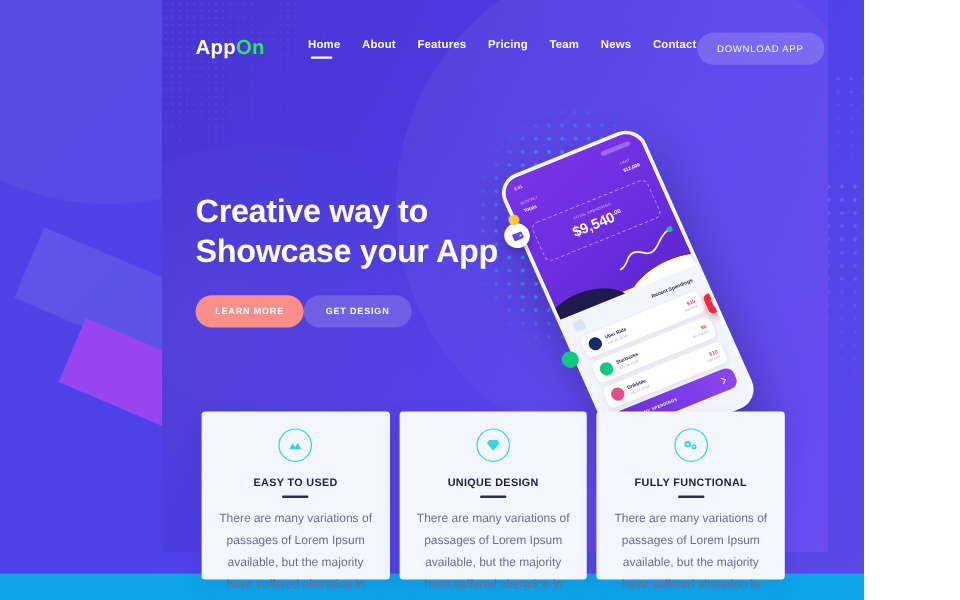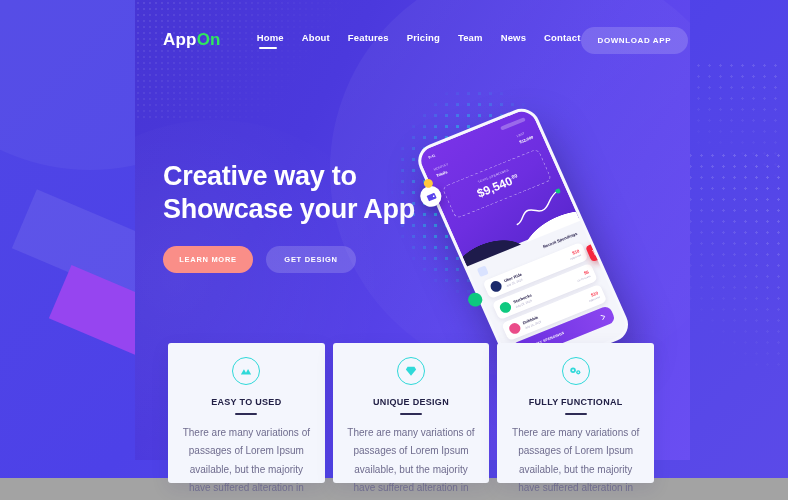--- a/index.html
+++ b/index.html
@@ -4,21 +4,21 @@
 <style>
   * { margin:0; padding:0; box-sizing:border-box; }
   html,body { width:800px; height:500px; overflow:hidden; }
   body {
     font-family:"Liberation Sans", sans-serif;
     background:#ffffff;
     position:relative;
   }
 
   
-  #page { position:absolute; inset:0; width:788px; height:500px; overflow:hidden; background:#a3a3a3; }
+  #page { position:absolute; inset:0; width:720px; height:500px; overflow:hidden; background:#0ea5e9; }
 
   .outer-bg {
     position:absolute; left:0; top:0; width:800px; height:478px;
     background:linear-gradient(135deg,#4f46e5 0%,#4d41e8 45%,#5b4ae8 100%);
     overflow:hidden;
   }
   .outer-bg .circle-tl {
     position:absolute; left:-120px; top:-250px; width:420px; height:420px;
     border-radius:50%; background:rgba(255,255,255,0.045);
   }
@@ -93,35 +93,35 @@
     position:relative; padding-bottom:6px; cursor:pointer; white-space:nowrap;
     text-decoration:none;
   }
   .navlink.active::after {
     content:""; position:absolute; left:2px; bottom:0; width:18px; height:2px;
     background:#ffffff; border-radius:1px;
   }
   .dl-btn {
     margin-left:auto;
     background:rgba(255,255,255,0.17);
-    color:#ffffff; font-size:8px; font-weight:bold; letter-spacing:.6px;
+    color:#ffffff; font-size:8px; font-weight:normal; letter-spacing:.6px;
     border:none; border-radius:14px; padding:9px 17px; cursor:pointer;
     white-space:nowrap;
   }
 
   
   .hero-copy { position:absolute; left:28px; top:160px; width:290px; z-index:6; }
   .hero-copy h1 {
     color:#ffffff; font-size:27px; line-height:1.23; font-weight:bold;
     letter-spacing:-.3px;
   }
   .hero-copy p {
     color:#e0dcfb; font-size:8.6px; line-height:1.75; margin-top:14px; width:280px;
   }
-  .hero-cta { display:flex; gap:13px; margin-top:20px; }
+  .hero-cta { display:flex; margin-top:20px; }
   .btn {
     border:none; border-radius:15px; font-size:7.5px; font-weight:bold;
     letter-spacing:.7px; padding:9px 0; width:90px; cursor:pointer; color:#fff;
     text-align:center;
   }
   .btn.primary { background:#fa8e88; }
   .btn.ghost   { background:rgba(255,255,255,0.17); }
 
   
   .phone-wrap {

